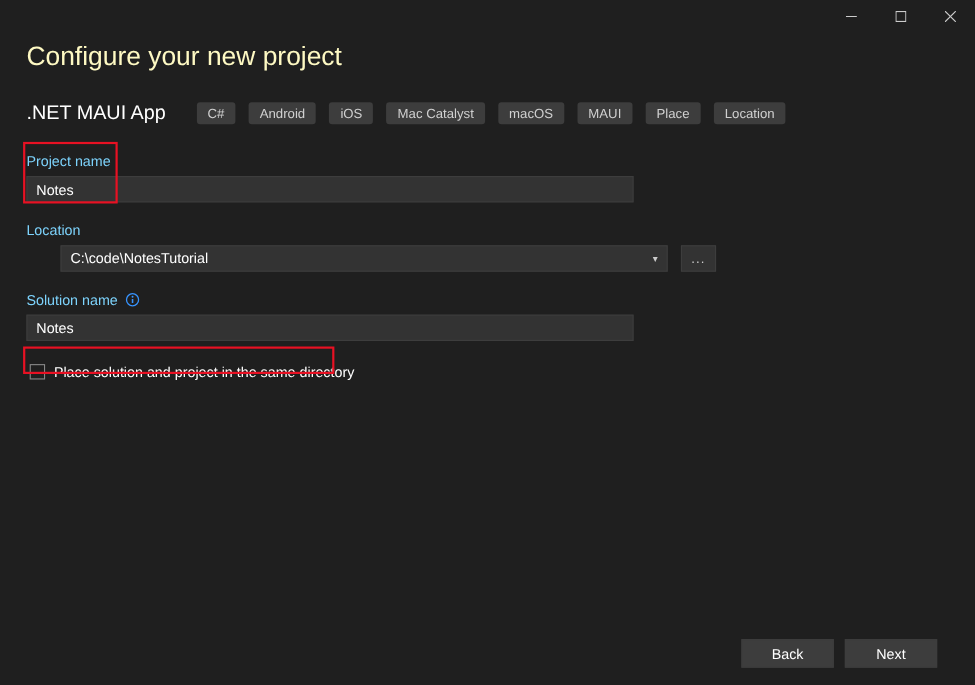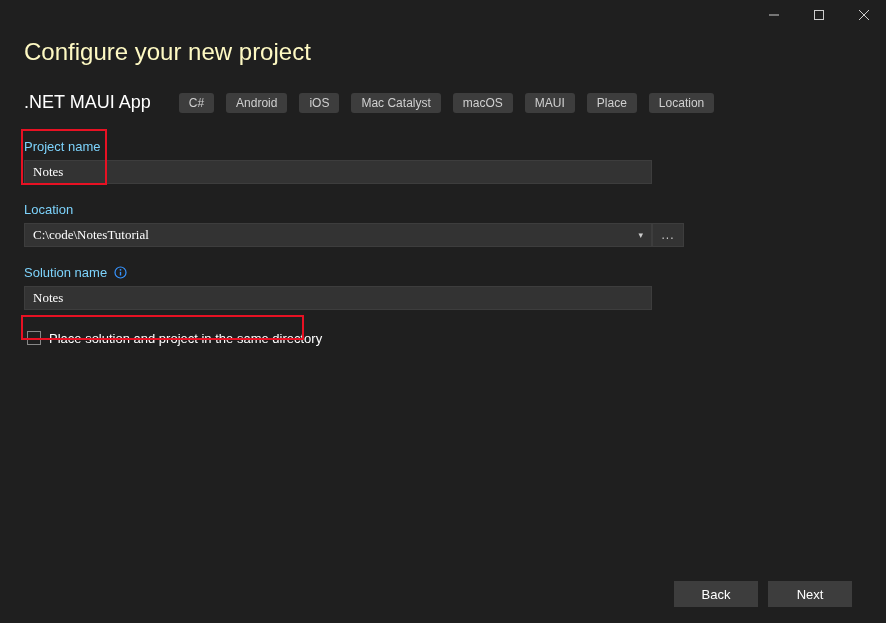--- a/index.html
+++ b/index.html
@@ -67,34 +67,35 @@
       gap: 6px;
     }
     .info-icon {
       display: inline-flex;
       align-items: center;
       justify-content: center;
       width: 14px;
       height: 14px;
     }
     .text-input, .combo {
-      width: 628px;
+      width: 552px;
       height: 24px;
       border: 1px solid #3d3d3d;
       background: #333333;
       color: #ffffff;
       font-size: 13px;
       padding: 0 8px;
-      font-family: Liberation Serif, serif;
+      font-family: Liberation Sans, sans-serif;
       line-height: 22px;
     }
     .combo-row {
       display: flex;
       align-items: center;
-      gap: 0;
+      gap: 12px;
+      margin-left: 31px;
     }
     .combo {
       display: flex;
       align-items: center;
       justify-content: space-between;
     }
     .combo-arrow {
       font-size: 9px;
       color: #cccccc;
     }

